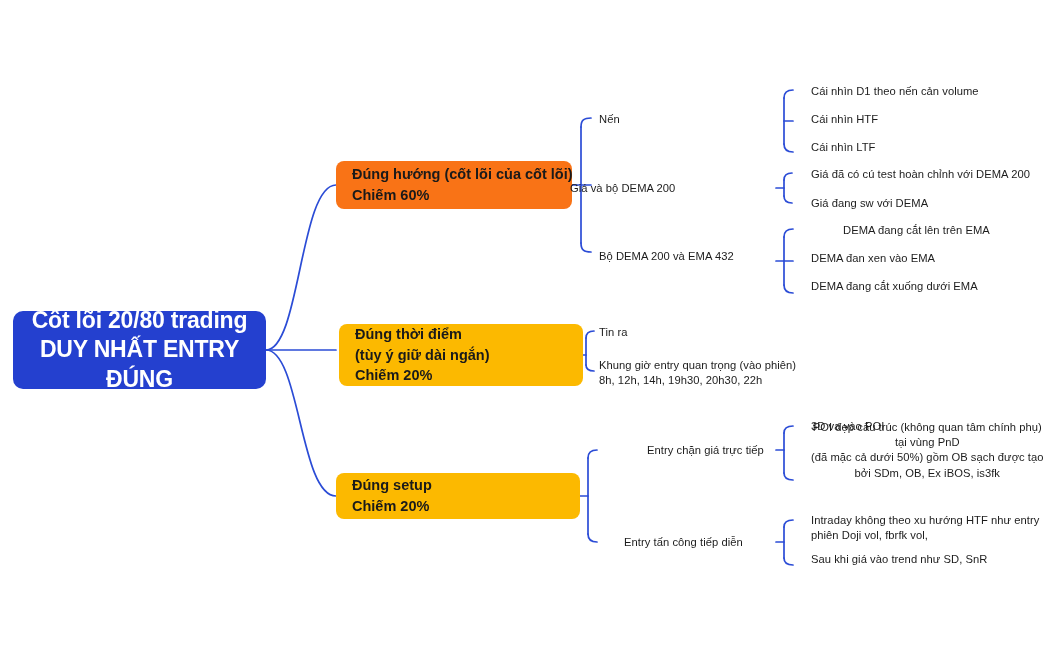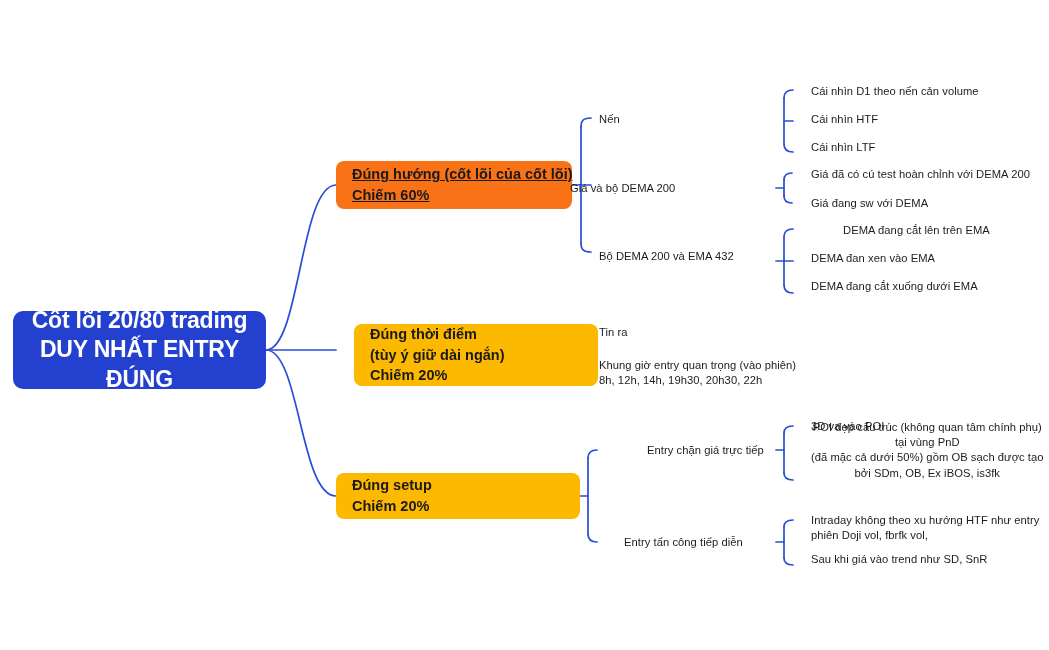--- a/index.html
+++ b/index.html
@@ -60,25 +60,25 @@
     display: flex;
     flex-direction: column;
     justify-content: center;
     color: #1a1a1a;
     font-size: 14.5px;
     font-weight: bold;
     line-height: 1.42;
     padding: 6px 16px;
   }
   .branch-node .line { display: block; white-space: nowrap; }
-  .branch-orange { background: #f97316; text-decoration: underline; }
+  .branch-orange { background: #f97316; }
   .branch-amber  { background: #fcb900; }
 
   #branch-0 { left: 336px; top: 161px; width: 236px; height: 48px; }
-  #branch-1 { left: 354px; top: 324px; width: 244px; height: 62px; }
+  #branch-1 { left: 339px; top: 324px; width: 244px; height: 62px; }
   #branch-2 { left: 336px; top: 473px; width: 244px; height: 46px; }
 
   
   .leaf {
     position: absolute;
     font-size: 11.2px;
     line-height: 1.36;
     color: #1c1c1c;
     white-space: pre;
     letter-spacing: 0.05px;

